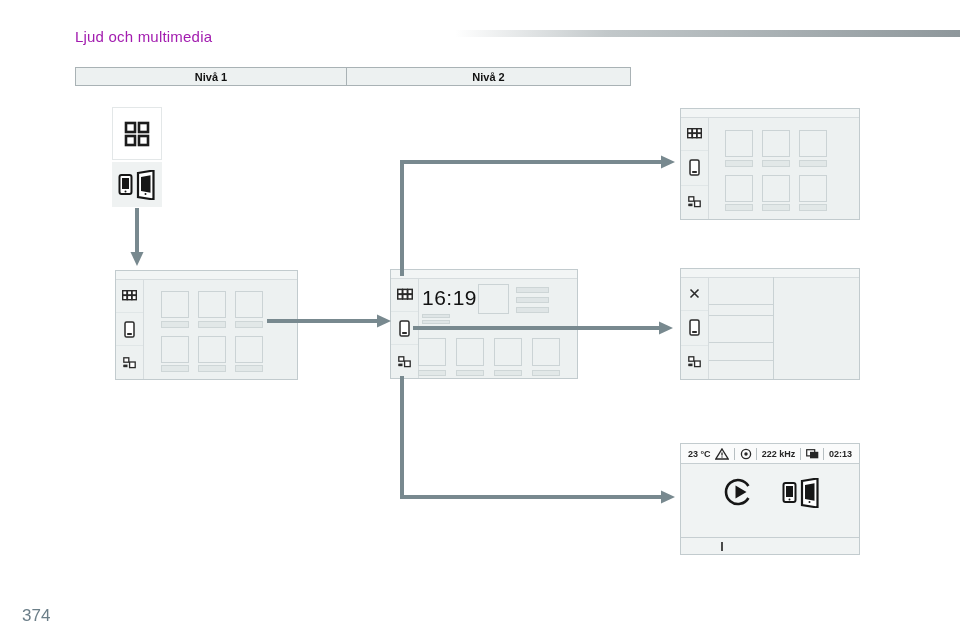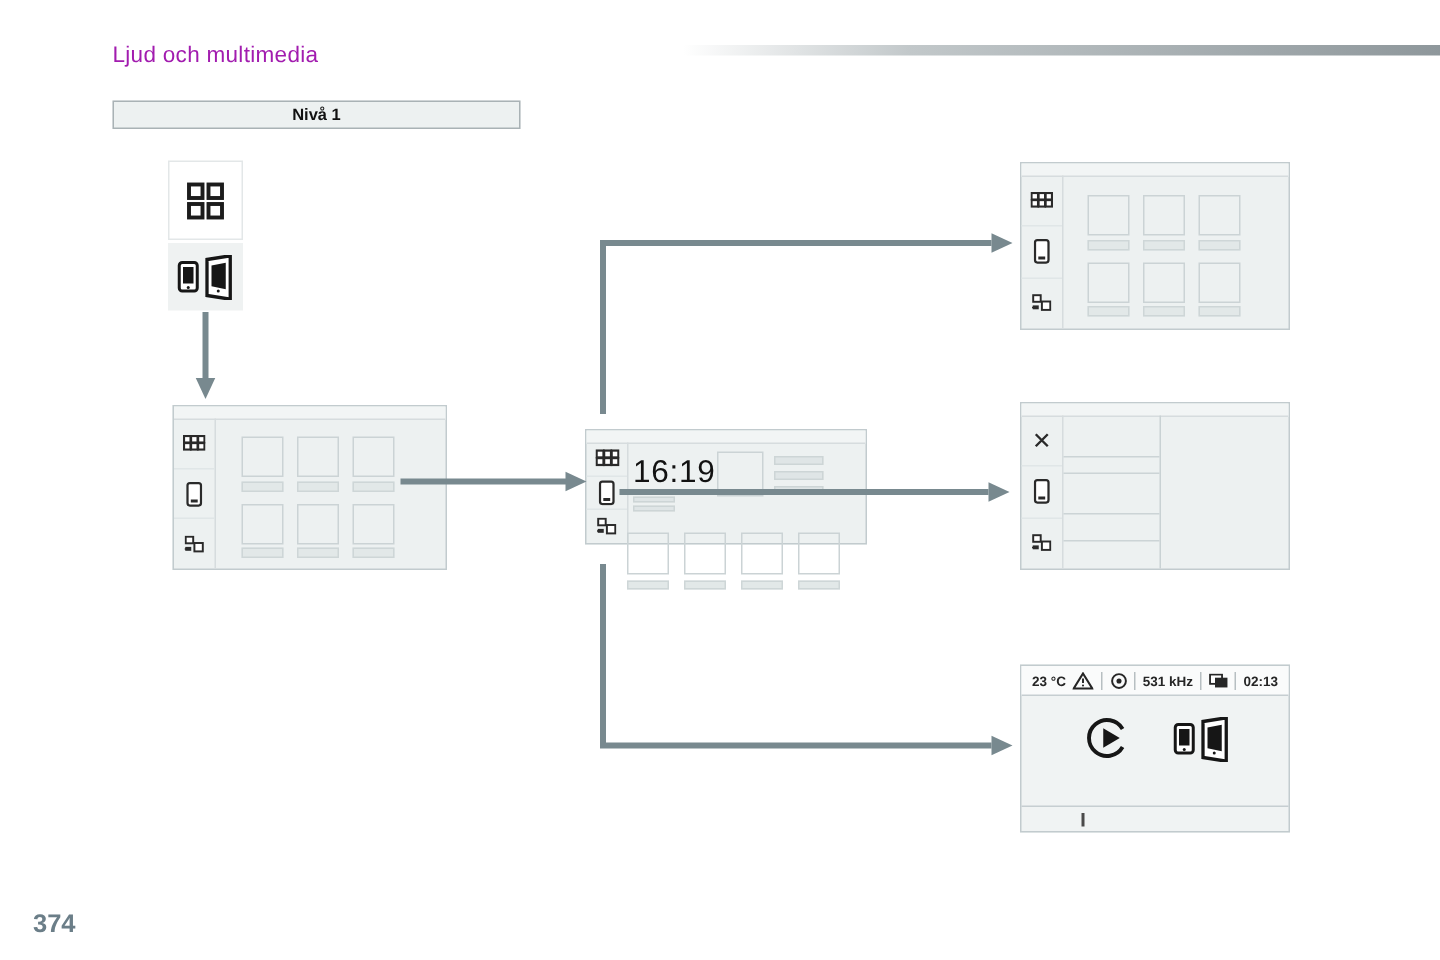--- a/index.html
+++ b/index.html
@@ -39,34 +39,35 @@
   .radio-screen{background:#f0f3f3;padding-left:48px;}
   .statusbar{position:absolute;left:0;top:0;right:0;height:20px;background:#fafbfb;
              border-bottom:1px solid #c6ced1;display:flex;align-items:center;
              justify-content:space-between;padding:0 7px;box-sizing:border-box;}
   .st-txt{font-size:9px;font-weight:bold;color:#262626;white-space:nowrap;}
   .st-sep{width:1px;height:12px;background:#b7bfc2;}
   .bstrip{position:absolute;left:0;right:0;top:93px;border-top:1px solid #c6ced1;height:18px;}
   .btick{position:absolute;left:40px;top:4px;width:2px;height:9px;background:#4a4a4a;}
 
   
-  .page-number{position:absolute;left:22px;top:606px;font-size:17px;font-weight:bold;color:#6b7e88;}
+  .page-number{position:absolute;left:22px;top:606px;font-size:17px;font-weight:normal;color:#6b7e88;}
   .watermark{position:absolute;right:12px;top:603px;font-size:26px;color:#989898;letter-spacing:.5px;}
   svg{display:block;}
 </style>
 </head>
 <body>
 
 <div class="page">
 
   <div class="section-title">Ljud och multimedia</div>
   <div class="grad-bar"></div>
 
   <div class="levels-table">
     <div class="lcell" style="width:272px">Nivå 1</div>
+    <div class="lcell" style="width:285px">Nivå 2</div>
   </div>
 
   <div class="icon-tile" style="left:112px;top:107px;width:50px;height:53px;background:#fff;border:1px solid #e3e7e8;">
     <span>
       <svg width="26" height="26" viewBox="0 0 26 26">
         <g fill="#fff" stroke="#1c1c1c" stroke-width="2.6">
           <rect x="2" y="2" width="9" height="9"></rect>
             <rect x="15" y="2" width="9" height="9"></rect>
           <rect x="2" y="15" width="9" height="9"></rect>
             <rect x="15" y="15" width="9" height="9"></rect>
@@ -124,21 +125,21 @@
     <div class="tlabel" style="left:82px;top:50px;width:28px;height:7px;"></div>
     <div class="tlabel" style="left:119px;top:50px;width:28px;height:7px;"></div>
     <div class="tile" style="left:45px;top:65px;width:28px;height:27px;"></div>
     <div class="tile" style="left:82px;top:65px;width:28px;height:27px;"></div>
     <div class="tile" style="left:119px;top:65px;width:28px;height:27px;"></div>
     <div class="tlabel" style="left:45px;top:94px;width:28px;height:7px;"></div>
     <div class="tlabel" style="left:82px;top:94px;width:28px;height:7px;"></div>
     <div class="tlabel" style="left:119px;top:94px;width:28px;height:7px;"></div>
   </div>
 
-  <div class="screen" style="left:390px;top:286px;width:188px;height:77px;">
+  <div class="screen" style="left:390px;top:269px;width:188px;height:110px;">
     <div class="topbar"></div>
     <div class="sidebar">
       <div class="scell">
         <svg width="16" height="13" viewBox="0 0 15 11">
             <g fill="#fff" stroke="#2a2a2a" stroke-width="1.4">
           <rect x="0.7" y="0.7" width="4.3" height="4.3"></rect>
               <rect x="5.4" y="0.7" width="4.3" height="4.3"></rect>
               <rect x="10.1" y="0.7" width="4.2" height="4.3"></rect>
           <rect x="0.7" y="5.4" width="4.3" height="4.3"></rect>
               <rect x="5.4" y="5.4" width="4.3" height="4.3"></rect>
@@ -264,21 +265,21 @@
         </svg>
       </span>
       <span class="st-sep"></span>
       <span>
         <svg width="12" height="12" viewBox="0 0 12 12">
           <circle cx="6" cy="6" r="4.6" fill="none" stroke="#262626" stroke-width="1.3"></circle>
           <circle cx="6" cy="6" r="1.7" fill="#262626"></circle>
         </svg>
       </span>
       <span class="st-sep"></span>
-      <span class="st-txt">531 kHz</span>
+      <span class="st-txt">222 kHz</span>
       <span class="st-sep"></span>
       <span>
         <svg width="13" height="10" viewBox="0 0 13 10">
           <rect x="0.7" y="0.7" width="8" height="6.2" fill="#fff" stroke="#262626" stroke-width="1.2"></rect>
           <rect x="4" y="2.8" width="8.3" height="6.5" fill="#262626"></rect>
         </svg>
       </span>
       <span class="st-sep"></span>
       <span class="st-txt">02:13</span>
     </div>

